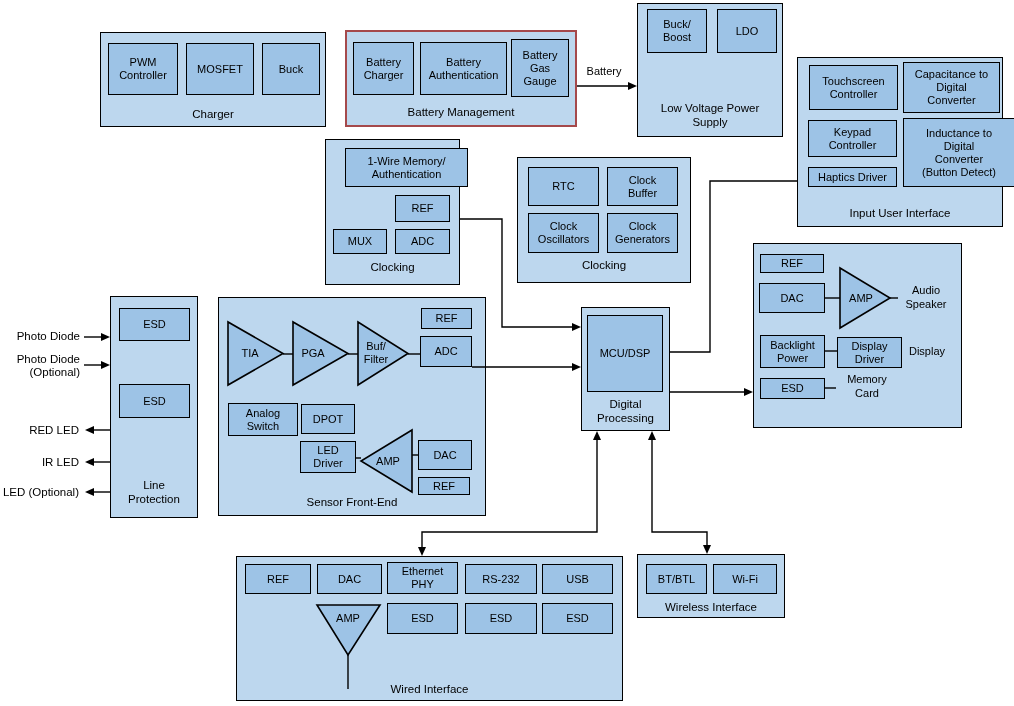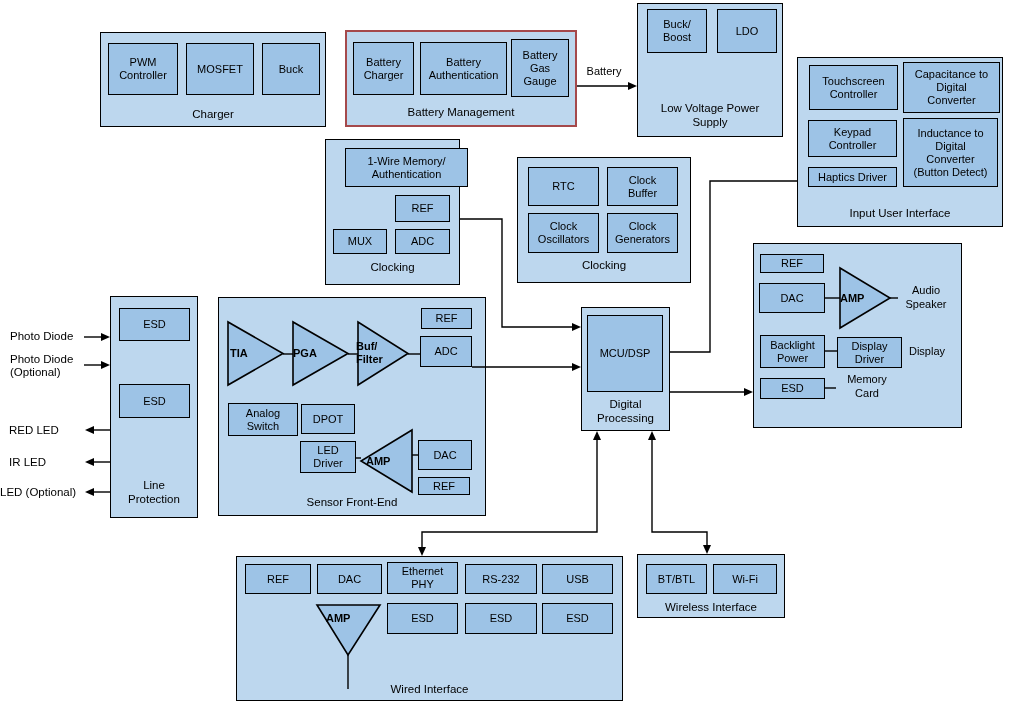--- a/index.html
+++ b/index.html
@@ -4,23 +4,23 @@
 <style>
   html,body{margin:0;padding:0;background:#fff;}
   #canvas{position:relative;width:1014px;height:706px;background:#fff;
           font-family:"Liberation Sans",sans-serif;color:#000;overflow:hidden;}
   .group{position:absolute;background:#BDD7EE;border:1.5px solid #000;box-sizing:border-box;z-index:1;}
   .group.red-border{border:2.5px solid #A5494B;}
   .block{position:absolute;background:#9DC3E6;border:1.5px solid #000;box-sizing:border-box;
          display:flex;align-items:center;justify-content:center;text-align:center;
          font-size:11px;line-height:13px;white-space:pre-line;z-index:2;}
   .glabel{position:absolute;font-size:11.5px;line-height:14px;text-align:center;white-space:pre-line;z-index:3;}
-  .side-label{position:absolute;font-size:11.5px;line-height:13px;text-align:left;white-space:pre-line;z-index:3;}
+  .side-label{position:absolute;font-size:11.5px;line-height:13px;text-align:right;white-space:pre-line;z-index:3;}
   .free-label{position:absolute;font-size:11px;line-height:13.5px;text-align:center;white-space:pre-line;z-index:6;}
-  .tri-label{position:absolute;font-size:11px;line-height:13px;white-space:pre-line;z-index:6;font-weight:bold;}
+  .tri-label{position:absolute;font-size:11px;line-height:13px;text-align:center;white-space:pre-line;z-index:6;}
   svg.wires{position:absolute;left:0;top:0;z-index:5;pointer-events:none;}
   svg.wires path{stroke:#000;stroke-width:1.4;fill:none;}
   svg.wires polygon.arrow{fill:#000;stroke:none;}
   svg.wires polygon.tri{fill:#9DC3E6;stroke:#000;stroke-width:1.6;}
 </style>
 </head>
 <body>
 
 <div id="canvas">
 
@@ -49,21 +49,21 @@
 Supply</div>
 
   <div class="group" style="left:797px;top:57px;width:206px;height:170px"></div>
   <div class="block" style="left:809px;top:65px;width:89px;height:45px">Touchscreen
 Controller</div>
   <div class="block" style="left:903px;top:62px;width:97px;height:51px">Capacitance to
 Digital
 Converter</div>
   <div class="block" style="left:808px;top:120px;width:89px;height:37px">Keypad
 Controller</div>
-  <div class="block" style="left:903px;top:118px;width:95px;height:69px">Inductance to
+  <div class="block" style="left:903px;top:118px;width:112px;height:69px">Inductance to
 Digital
 Converter
 (Button Detect)</div>
   <div class="block" style="left:808px;top:167px;width:89px;height:20px">Haptics Driver</div>
   <div class="glabel" style="left:797px;top:206px;width:206px">Input User Interface</div>
 
   <div class="group" style="left:325px;top:139px;width:135px;height:146px"></div>
   <div class="block" style="left:345px;top:148px;width:123px;height:39px">1-Wire Memory/
 Authentication</div>
   <div class="block" style="left:395px;top:195px;width:55px;height:27px">REF</div>

